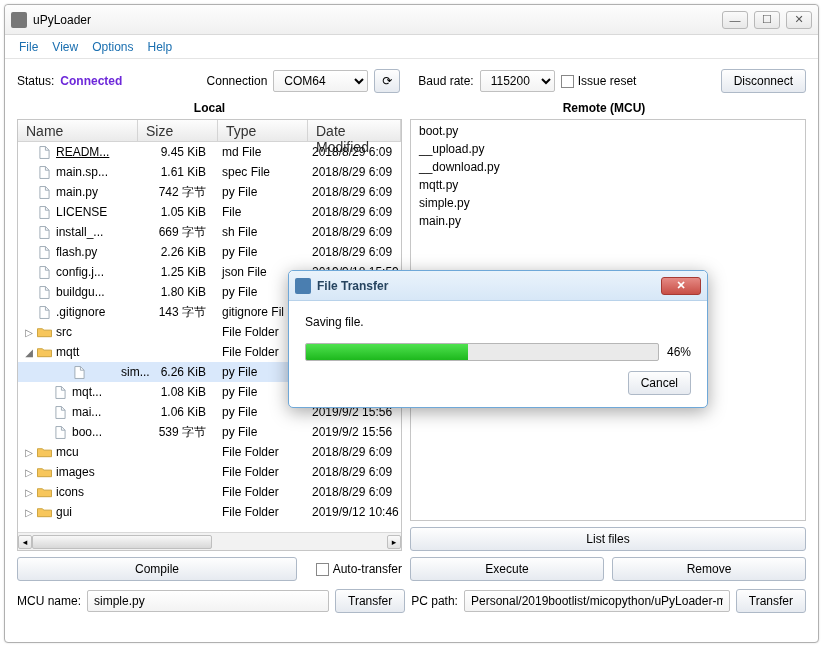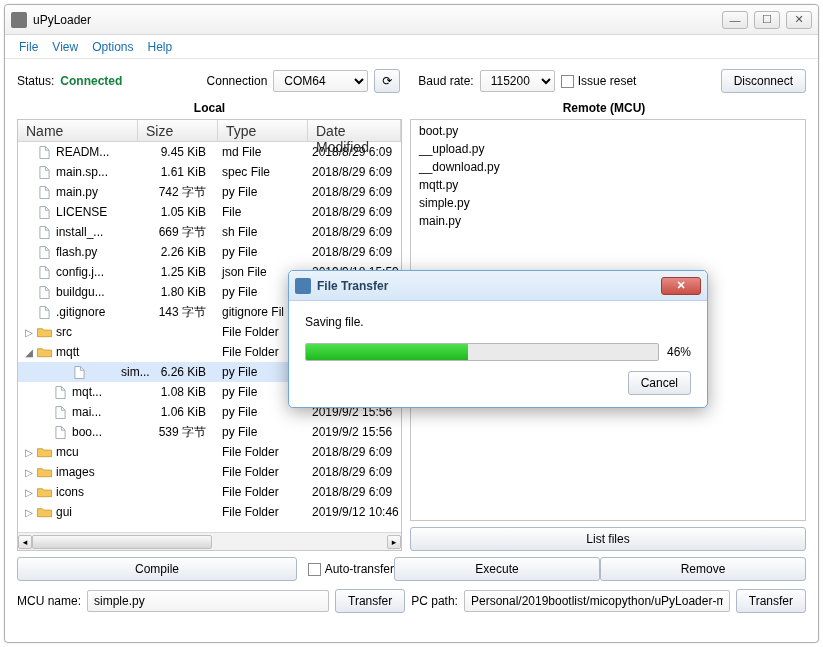--- a/index.html
+++ b/index.html
@@ -10,21 +10,21 @@
   .titlebar { height:30px; display:flex; align-items:center; padding:0 6px; border-bottom:1px solid #d9d9d9; background:linear-gradient(#fdfdfd,#f0f0f0); border-radius:4px 4px 0 0;}
   .titlebar .app-icon { width:16px; height:16px; background:#777; border-radius:2px; margin-right:6px;}
   .titlebar .spacer { flex:1;}
   .win-btn { width:26px; height:18px; border:1px solid #b8b8b8; border-radius:3px; margin-left:6px; background:linear-gradient(#fafafa,#e8e8e8); display:flex; align-items:center; justify-content:center; color:#555; font-size:11px; cursor:pointer;}
   .menubar { height:24px; display:flex; align-items:center; gap:14px; padding:0 14px; border-bottom:1px solid #e4e4e4; color:#1a6fb0;}
   .menubar span { cursor:pointer; }
 
   .content { padding:8px 12px 10px 12px; }
   .toprow { display:flex; align-items:center; gap:6px; height:28px; margin-bottom:6px;}
   .toprow-spacer { flex:1; }
-  .status-label { color:#15803d; font-weight:bold;}
+  .status-label { color:#6d28d9; font-weight:bold;}
   select, input[type=text] { height:22px; border:1px solid #c0c0c0; border-radius:2px; padding:0 6px; background:linear-gradient(#fff,#f3f3f3);}
   .btn { height:24px; padding:0 12px; border:1px solid #aeb9c7; border-radius:3px; background:linear-gradient(#fefefe,#e6eaf0); cursor:pointer;}
   .icon-btn { width:24px; display:inline-flex; align-items:center; justify-content:center;}
   .chk { width:13px; height:13px; border:1px solid #888; display:inline-block; background:#fff; vertical-align:middle; margin-right:4px;}
   label.inline { display:inline-flex; align-items:center;}
 
   .panels-header { display:flex; font-weight:bold; text-align:center; margin-bottom:4px;}
   .panels-header div:first-child{width:385px;}
   .panels-header div:last-child{flex:1;}
 
@@ -47,21 +47,21 @@
   .folder-svg { width:15px; height:12px; }
   .local-scroll { height:18px; border-top:1px solid #d9d9d9; background:#f2f2f2; position:relative;}
   .local-scroll .thumb{position:absolute; left:14px; top:2px; height:14px; width:180px; background:linear-gradient(#f8f8f8,#d8d8d8); border:1px solid #bfbfbf; border-radius:2px;}
   .local-scroll .arrow{position:absolute; top:2px; width:14px; height:14px; border:1px solid #bfbfbf; background:linear-gradient(#fafafa,#e2e2e2); border-radius:2px; display:flex; align-items:center; justify-content:center; font-size:9px;}
   .local-scroll .la{left:0;} .local-scroll .ra{right:0;}
 
   .remote { flex:1; display:flex; flex-direction:column;}
   .remote-list { flex:1; border:1px solid #c6c6c6; background:#fff; padding:4px 8px; height:432px;}
   .remote-list div { height:18px; cursor:pointer;}
 
-  .bottom-row { display:flex; margin-top:6px;}
+  .bottom-row { display:flex; gap:8px; margin-top:6px;}
   .bottom-row .btn { flex:1;}
   .bottom-row label.inline{ white-space:nowrap;}
 
   .bottomline { display:flex; align-items:center; gap:6px; margin-top:8px;}
   .bottomline input[type=text]{flex:1;}
   .bottomline .lbl{white-space:nowrap;}
 
   
   .dialog { position:absolute; left:288px; top:270px; width:420px; border:1px solid #6fa8d8; border-radius:5px; background:#fff; box-shadow:0 4px 18px rgba(0,0,0,0.35);}
   .dialog-title { height:30px; background:linear-gradient(#eaf3fb,#d7e7f7); border-bottom:1px solid #b8d2ea; border-radius:5px 5px 0 0; display:flex; align-items:center; padding:0 6px; font-weight:bold; color:#274560;}
@@ -128,21 +128,21 @@
     <div class="panels">
       <div class="local">
         <div class="local-header">
           <div class="col col-name">Name</div>
           <div class="col col-size" style="text-align:left;">Size</div>
           <div class="col col-type">Type</div>
           <div class="col col-date">Date Modified</div>
         </div>
         <div class="tree" id="tree">
             <div class="row">
-              <div class="c-tree" style="padding-left: 6px;">
+              <div class="c-tree" style="padding-left: 6px; text-decoration: underline;">
                 <span class="expander"></span>
                 <span class="ficon">
                   <svg class="file-svg" viewBox="0 0 12 14">
                     <path fill="#fff" stroke="#9aa6b2" d="M1 0.5h6l4 4v9H1z"></path>
                     <path fill="none" stroke="#9aa6b2" d="M7 0.5v4h4"></path>
                   </svg>
                 </span>
                 <span>READM...</span>
               </div>
               <div class="c-size">9.45 KiB</div>

